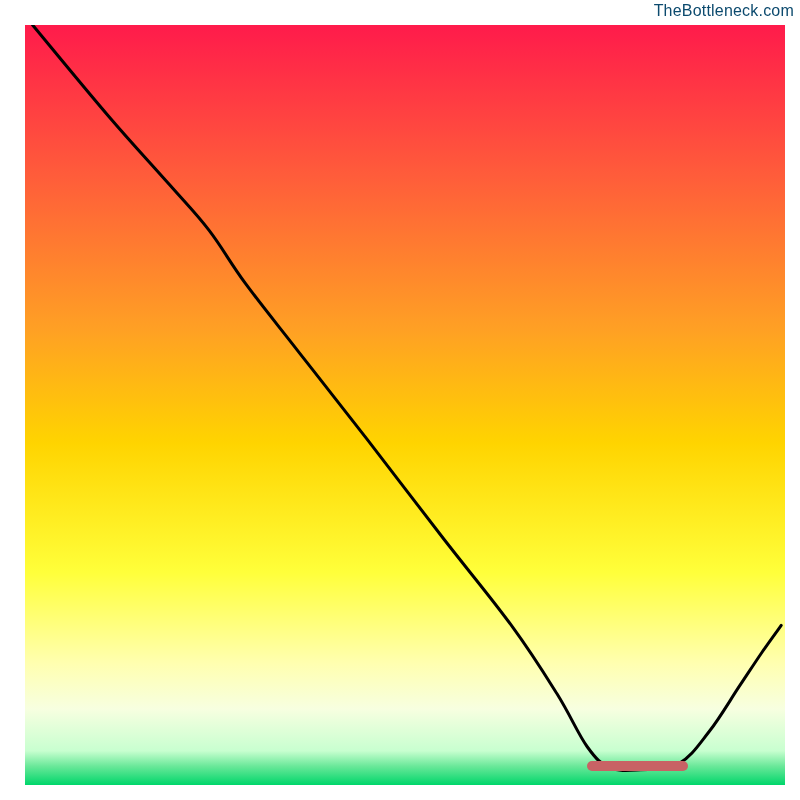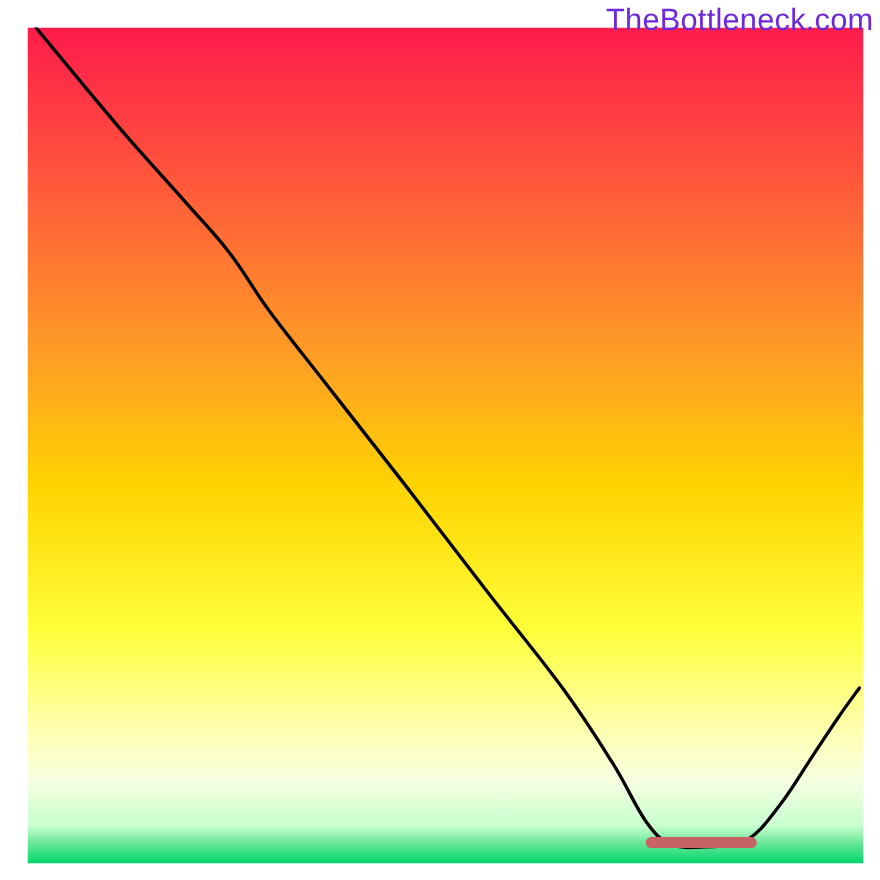--- a/index.html
+++ b/index.html
@@ -13,22 +13,22 @@
   }
   .canvas {
     position: relative;
     width: 800px;
     height: 800px;
   }
   .watermark {
     position: absolute;
     top: 2px;
     right: 6px;
-    color: #6d28d9;
-    font-size: 28px;
+    color: #0c4a6e;
+    font-size: 16px;
     font-weight: 400;
     letter-spacing: 0.2px;
     z-index: 40;
   }
   .plot-area {
     position: absolute;
     left: 25px;
     top: 25px;
     width: 760px;
     height: 760px;

